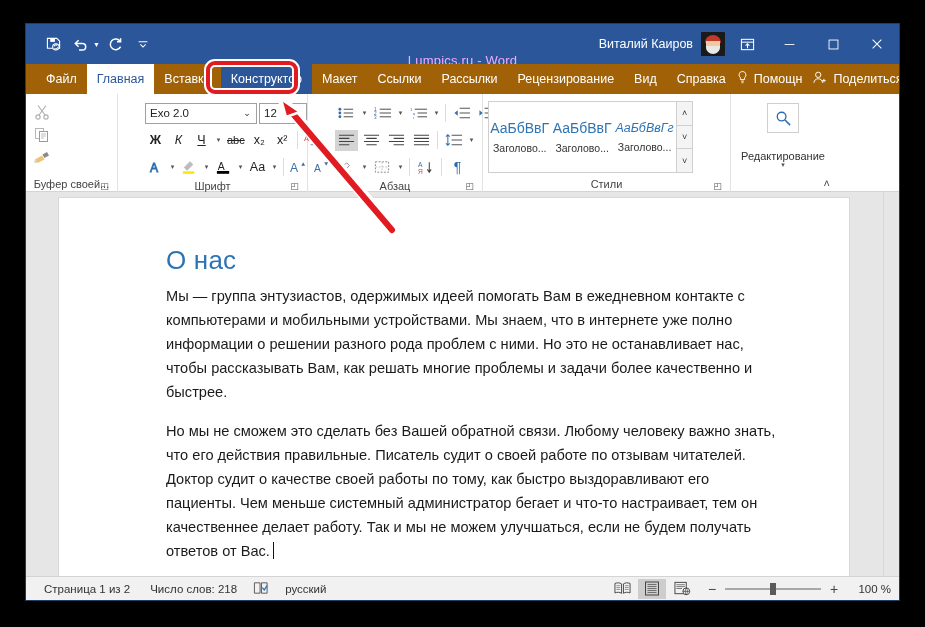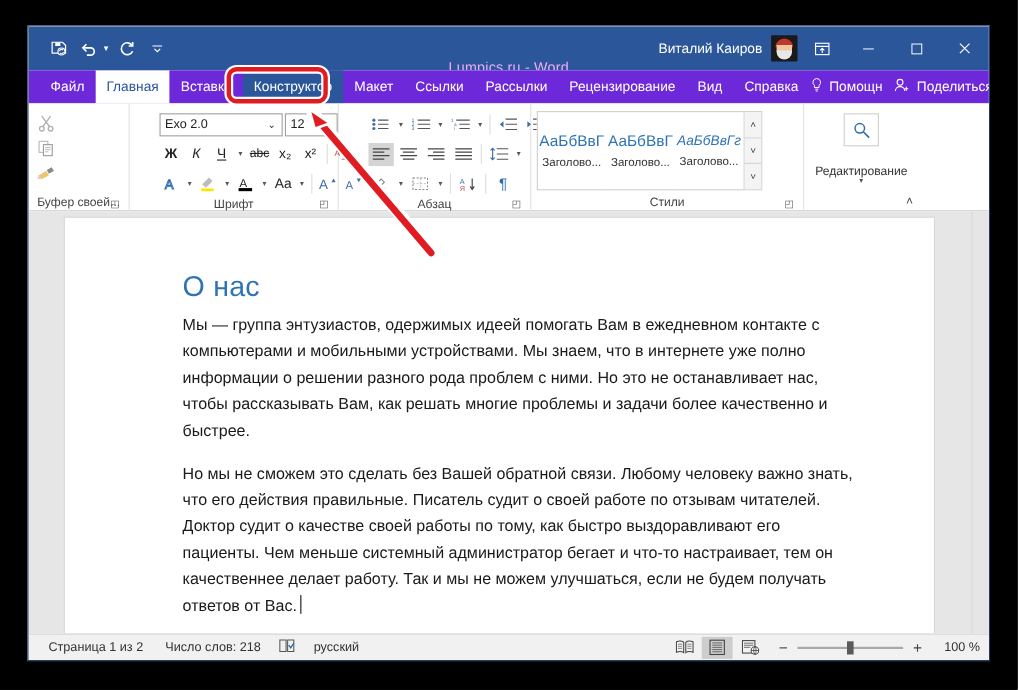--- a/index.html
+++ b/index.html
@@ -64,21 +64,21 @@
     background:#e8e8e8; border-radius:0 0 7px 7px; }
   .win-btns { display: flex; align-items: center; height: 40px; z-index: 3; }
   .win-btn {
     width: 44px; height: 40px; display: flex; align-items: center; justify-content: center;
     color: #fff;
   }
   .win-btn.ribbon-opt { width: 40px; }
 
   
   .tabstrip {
-    height: 30px; background: #6d28d9;
+    height: 30px; background: #a16207;
     flex: 0 0 30px;
     display: flex; align-items: flex-end; position: relative;
     padding-left: 10px;
   }
   .tab {
     height: 30px; padding: 0 10px;
     display: flex; align-items: center;
     color: #ffffff; font-size: 12.5px; white-space: nowrap;
   }
   .tab.active { background: #ffffff; color: #2b579a; }

